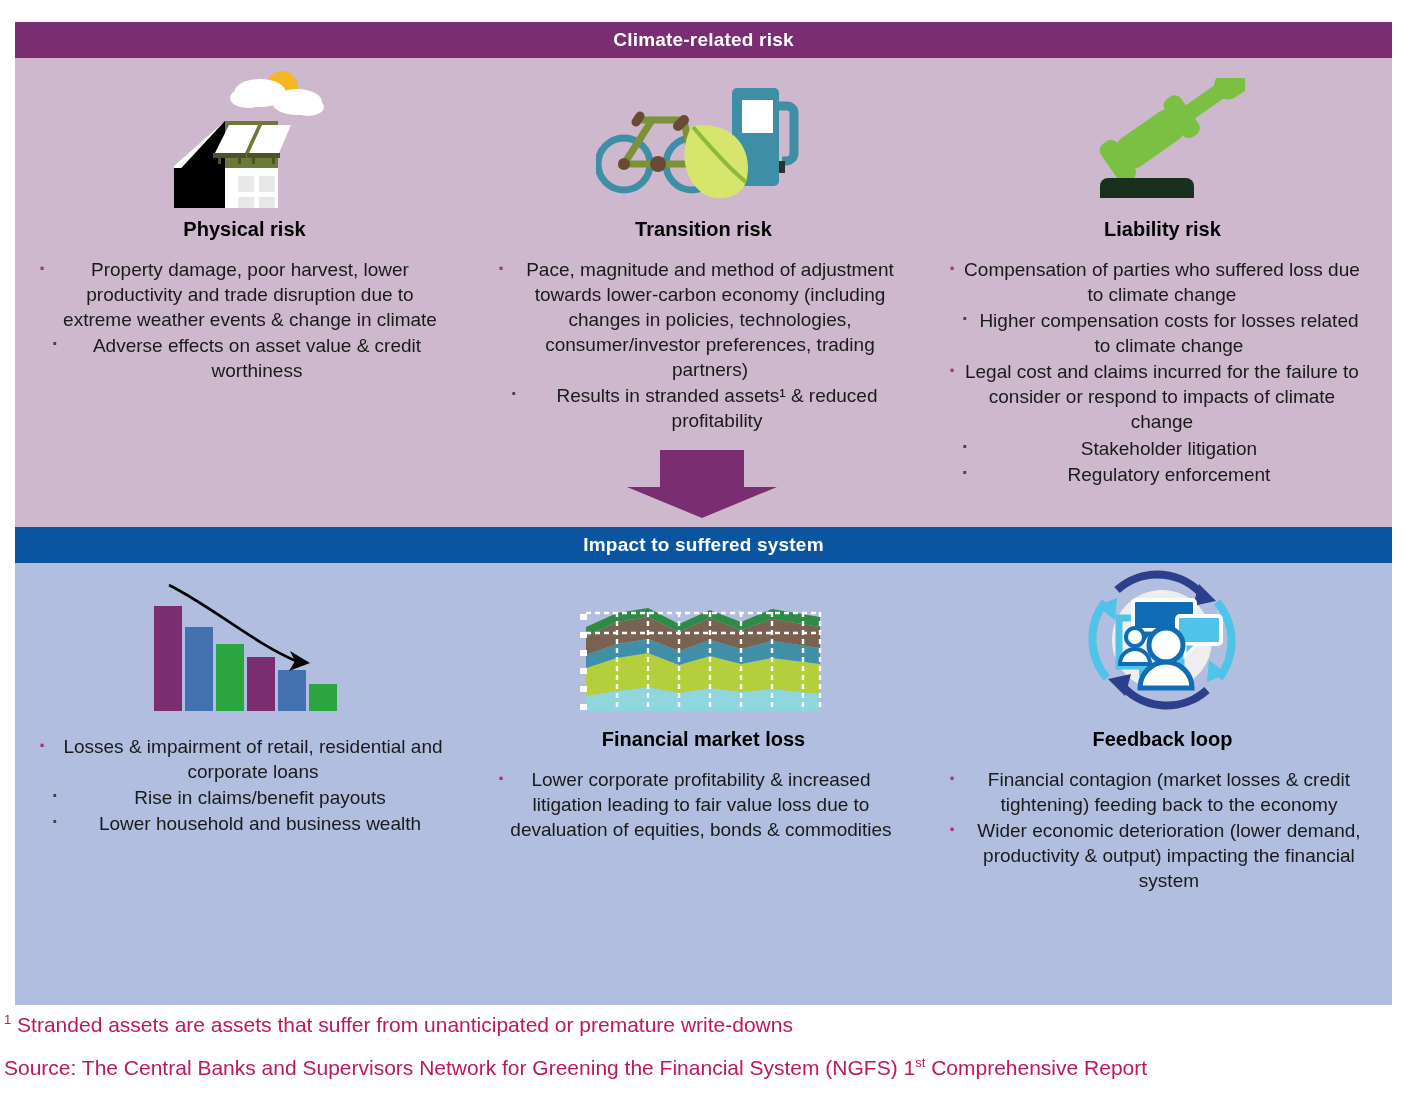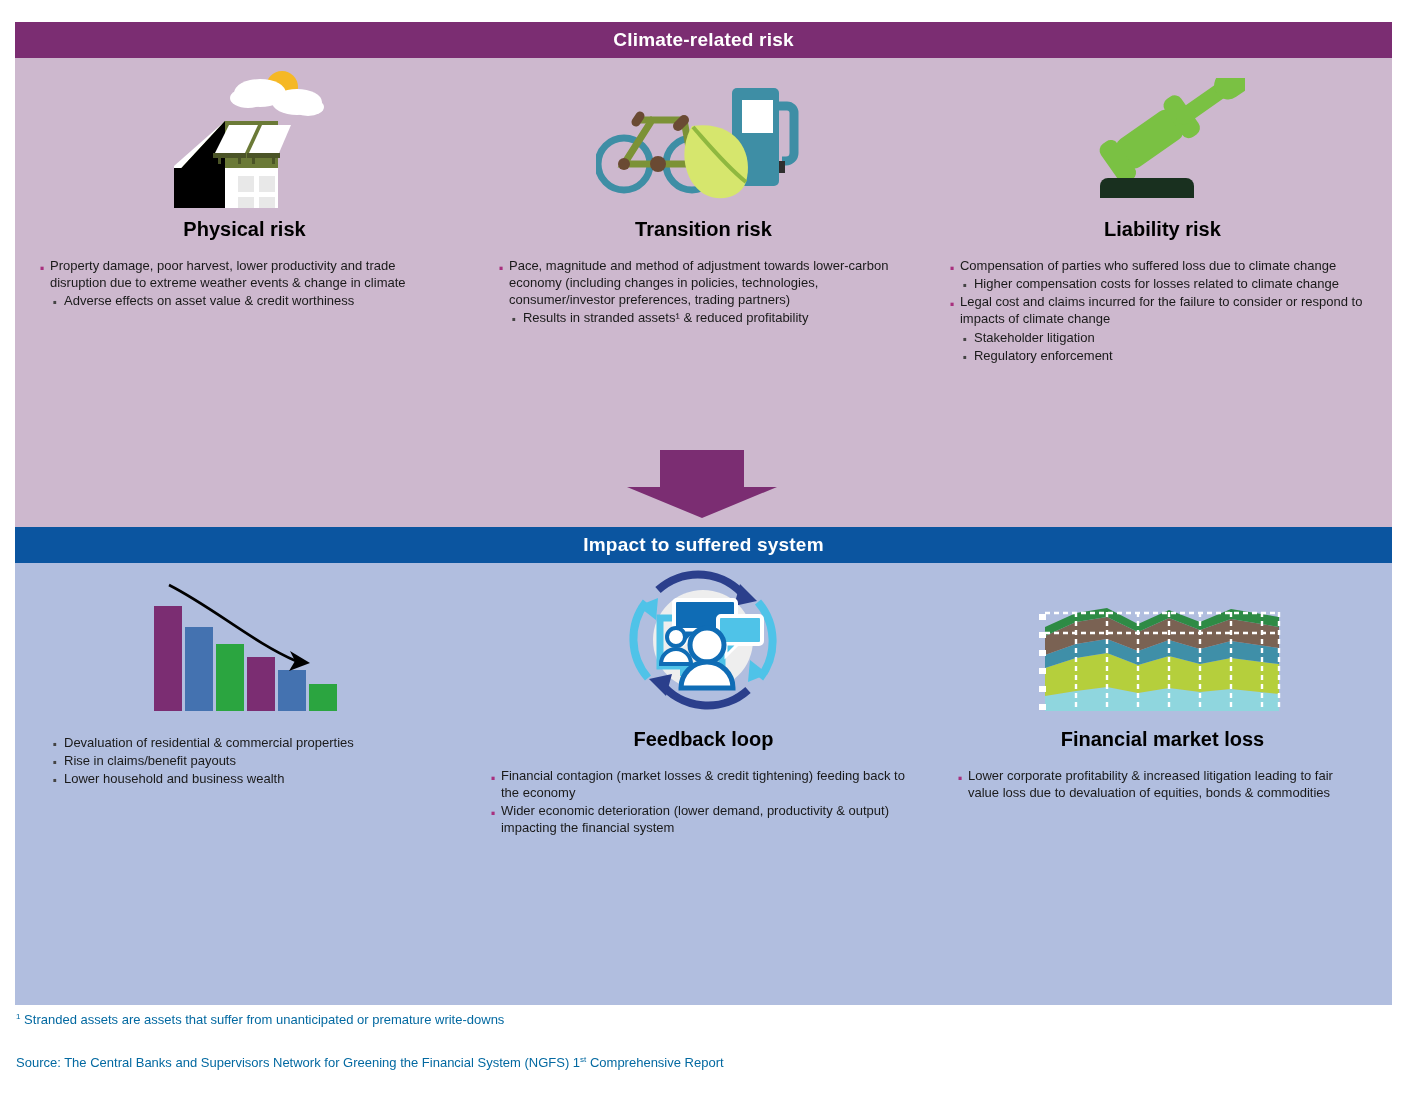--- a/index.html
+++ b/index.html
@@ -40,26 +40,27 @@
     text-align: center;
     font-weight: bold;
     font-size: 20px;
     color: #000;
     margin-top: 10px;
   }
 
   .bullets { margin-top: 16px; padding: 0 20px; }
   .bullets li {
     list-style: none;
-    font-size: 13px;
+    font-size: 19px;
     line-height: 1.32;
     color: #1a1a1a;
     position: relative;
     padding-left: 13px;
     margin-bottom: 1px;
+    text-align: center;
   }
   .bullets li::before {
     content: "·";
     position: absolute; left: 2px; top: -3px;
     color: #a8307e; font-size: 22px; font-weight: bold;
   }
   .bullets li.sub { padding-left: 27px; }
   .bullets li.sub::before { left: 15px; color: #444; font-size: 20px; }
 
   
@@ -73,22 +74,22 @@
   sup { font-size: 0.62em; vertical-align: super; }
 
   
   #flow-arrow {
     position: absolute; left: 627px; top: 450px;
     width: 150px; height: 68px; z-index: 5;
   }
 
   
   .footnote {
-    position: absolute; left: 16px;
-    font-size: 13px; color: #0369a1;
+    position: absolute; left: 4px;
+    font-size: 21px; color: #be185d;
   }
   #footnote-1 { top: 1012px; }
   #footnote-source { top: 1055px; }
 
   svg { display: block; }
 </style>
 </head>
 <body>
 
 <div class="panel" id="panel-climate">
@@ -214,62 +215,23 @@
           <rect x="41" y="49" width="28" height="84" fill="#4472b0"></rect>
           <rect x="72" y="66" width="28" height="67" fill="#2ba540"></rect>
           <rect x="103" y="79" width="28" height="54" fill="#7b2d72"></rect>
           <rect x="134" y="92" width="28" height="41" fill="#4472b0"></rect>
           <rect x="165" y="106" width="28" height="27" fill="#2ba540"></rect>
           <path d="M25 7 C70 30 110 65 152 83" stroke="#000000" stroke-width="2.6" fill="none"></path>
           <polygon points="146,73 166,85 145,93 151,83" fill="#000000"></polygon>
         </svg>
       </div>
       <ul class="bullets">
-        <li class="sub">Devaluation of residential &amp; commercial properties</li>
+        <li>Losses &amp; impairment of retail, residential and corporate loans</li>
         <li class="sub">Rise in claims/benefit payouts</li>
         <li class="sub">Lower household and business wealth</li>
-      </ul>
-    </div>
-
-    <div class="col" id="col-feedback">
-      <div class="icon-box">
-        <svg width="170" height="150" viewBox="0 0 170 150">
-          <circle cx="85" cy="72" r="50" fill="#eeeeee"></circle>
-
-          <path d="M40 22 A60 60 0 0 1 128 30" stroke="#2b3f8c" stroke-width="8" fill="none"></path>
-          <polygon points="122,16 139,33 116,38" fill="#2b3f8c"></polygon>
-
-          <path d="M130 122 A60 60 0 0 1 42 114" stroke="#2b3f8c" stroke-width="8" fill="none"></path>
-          <polygon points="48,128 31,111 54,106" fill="#2b3f8c"></polygon>
-
-          <path d="M30 110 A60 60 0 0 1 28 34" stroke="#4fc3e8" stroke-width="8" fill="none"></path>
-          <polygon points="20,38 40,30 38,52" fill="#4fc3e8"></polygon>
-
-          <path d="M140 34 A60 60 0 0 1 142 110" stroke="#4fc3e8" stroke-width="8" fill="none"></path>
-          <polygon points="150,106 130,114 132,92" fill="#4fc3e8"></polygon>
-
-          <rect x="42" y="50" width="62" height="48" fill="none" stroke="#4fc3e8" stroke-width="7"></rect>
-          <rect x="62" y="98" width="9" height="10" fill="#4fc3e8"></rect>
-
-          <rect x="56" y="32" width="62" height="30" rx="3" fill="#0f6cb5" stroke="#ffffff" stroke-width="4"></rect>
-          <polygon points="66,62 66,76 80,62" fill="#0f6cb5" stroke="#ffffff" stroke-width="3"></polygon>
-          <rect x="100" y="48" width="44" height="28" rx="3" fill="#4fc3e8" stroke="#ffffff" stroke-width="4"></rect>
-          <polygon points="108,76 108,88 120,76" fill="#4fc3e8" stroke="#ffffff" stroke-width="3"></polygon>
-
-          <circle cx="58" cy="69" r="9" fill="#ffffff" stroke="#0f6cb5" stroke-width="4"></circle>
-          <path d="M43 96 a15 15 0 0 1 30 0 Z" fill="#ffffff" stroke="#0f6cb5" stroke-width="4"></path>
-
-          <circle cx="89" cy="77" r="17" fill="#ffffff" stroke="#0f6cb5" stroke-width="5"></circle>
-          <path d="M63 120 a26 26 0 0 1 52 0 Z" fill="#ffffff" stroke="#0f6cb5" stroke-width="5"></path>
-        </svg>
-      </div>
-      <div class="col-title">Feedback loop</div>
-      <ul class="bullets">
-        <li>Financial contagion (market losses &amp; credit tightening) feeding back to the economy</li>
-        <li>Wider economic deterioration (lower demand, productivity &amp; output) impacting the financial system</li>
       </ul>
     </div>
 
     <div class="col" id="col-market">
       <div class="icon-box">
         <svg width="262" height="110" viewBox="0 0 262 110">
           <g>
             <polygon points="14,103 45,103 76,103 107,103 138,103 169,103 200,103 248,103 248,86 200,81 169,84 138,80 107,85 76,79 45,83 14,88" fill="#8fd6de"></polygon>
             <polygon points="14,88 45,83 76,79 107,85 138,80 169,84 200,81 248,86 248,56 200,50 169,56 138,48 107,57 76,45 45,50 14,60" fill="#b5cf3c"></polygon>
             <polygon points="14,60 45,50 76,45 107,57 138,48 169,56 200,50 248,56 248,40 200,33 169,41 138,32 107,43 76,31 45,36 14,47" fill="#3f8fa8"></polygon>
@@ -297,20 +259,59 @@
             <rect x="8" y="96" width="7" height="6"></rect>
           </g>
         </svg>
       </div>
       <div class="col-title">Financial market loss</div>
       <ul class="bullets">
         <li>Lower corporate profitability &amp; increased litigation leading to fair value loss due to devaluation of equities, bonds &amp; commodities</li>
       </ul>
     </div>
 
+    <div class="col" id="col-feedback">
+      <div class="icon-box">
+        <svg width="170" height="150" viewBox="0 0 170 150">
+          <circle cx="85" cy="72" r="50" fill="#eeeeee"></circle>
+
+          <path d="M40 22 A60 60 0 0 1 128 30" stroke="#2b3f8c" stroke-width="8" fill="none"></path>
+          <polygon points="122,16 139,33 116,38" fill="#2b3f8c"></polygon>
+
+          <path d="M130 122 A60 60 0 0 1 42 114" stroke="#2b3f8c" stroke-width="8" fill="none"></path>
+          <polygon points="48,128 31,111 54,106" fill="#2b3f8c"></polygon>
+
+          <path d="M30 110 A60 60 0 0 1 28 34" stroke="#4fc3e8" stroke-width="8" fill="none"></path>
+          <polygon points="20,38 40,30 38,52" fill="#4fc3e8"></polygon>
+
+          <path d="M140 34 A60 60 0 0 1 142 110" stroke="#4fc3e8" stroke-width="8" fill="none"></path>
+          <polygon points="150,106 130,114 132,92" fill="#4fc3e8"></polygon>
+
+          <rect x="42" y="50" width="62" height="48" fill="none" stroke="#4fc3e8" stroke-width="7"></rect>
+          <rect x="62" y="98" width="9" height="10" fill="#4fc3e8"></rect>
+
+          <rect x="56" y="32" width="62" height="30" rx="3" fill="#0f6cb5" stroke="#ffffff" stroke-width="4"></rect>
+          <polygon points="66,62 66,76 80,62" fill="#0f6cb5" stroke="#ffffff" stroke-width="3"></polygon>
+          <rect x="100" y="48" width="44" height="28" rx="3" fill="#4fc3e8" stroke="#ffffff" stroke-width="4"></rect>
+          <polygon points="108,76 108,88 120,76" fill="#4fc3e8" stroke="#ffffff" stroke-width="3"></polygon>
+
+          <circle cx="58" cy="69" r="9" fill="#ffffff" stroke="#0f6cb5" stroke-width="4"></circle>
+          <path d="M43 96 a15 15 0 0 1 30 0 Z" fill="#ffffff" stroke="#0f6cb5" stroke-width="4"></path>
+
+          <circle cx="89" cy="77" r="17" fill="#ffffff" stroke="#0f6cb5" stroke-width="5"></circle>
+          <path d="M63 120 a26 26 0 0 1 52 0 Z" fill="#ffffff" stroke="#0f6cb5" stroke-width="5"></path>
+        </svg>
+      </div>
+      <div class="col-title">Feedback loop</div>
+      <ul class="bullets">
+        <li>Financial contagion (market losses &amp; credit tightening) feeding back to the economy</li>
+        <li>Wider economic deterioration (lower demand, productivity &amp; output) impacting the financial system</li>
+      </ul>
+    </div>
+
   </div>
 </div>
 
 <div class="footnote" id="footnote-1">
   <sup>1</sup><span> Stranded assets are assets that suffer from unanticipated or premature write-downs</span>
 </div>
 <div class="footnote" id="footnote-source">
   <span>Source: The Central Banks and Supervisors Network for Greening the Financial System (NGFS) 1</span><sup>st</sup><span> Comprehensive Report</span>
 </div>
 

